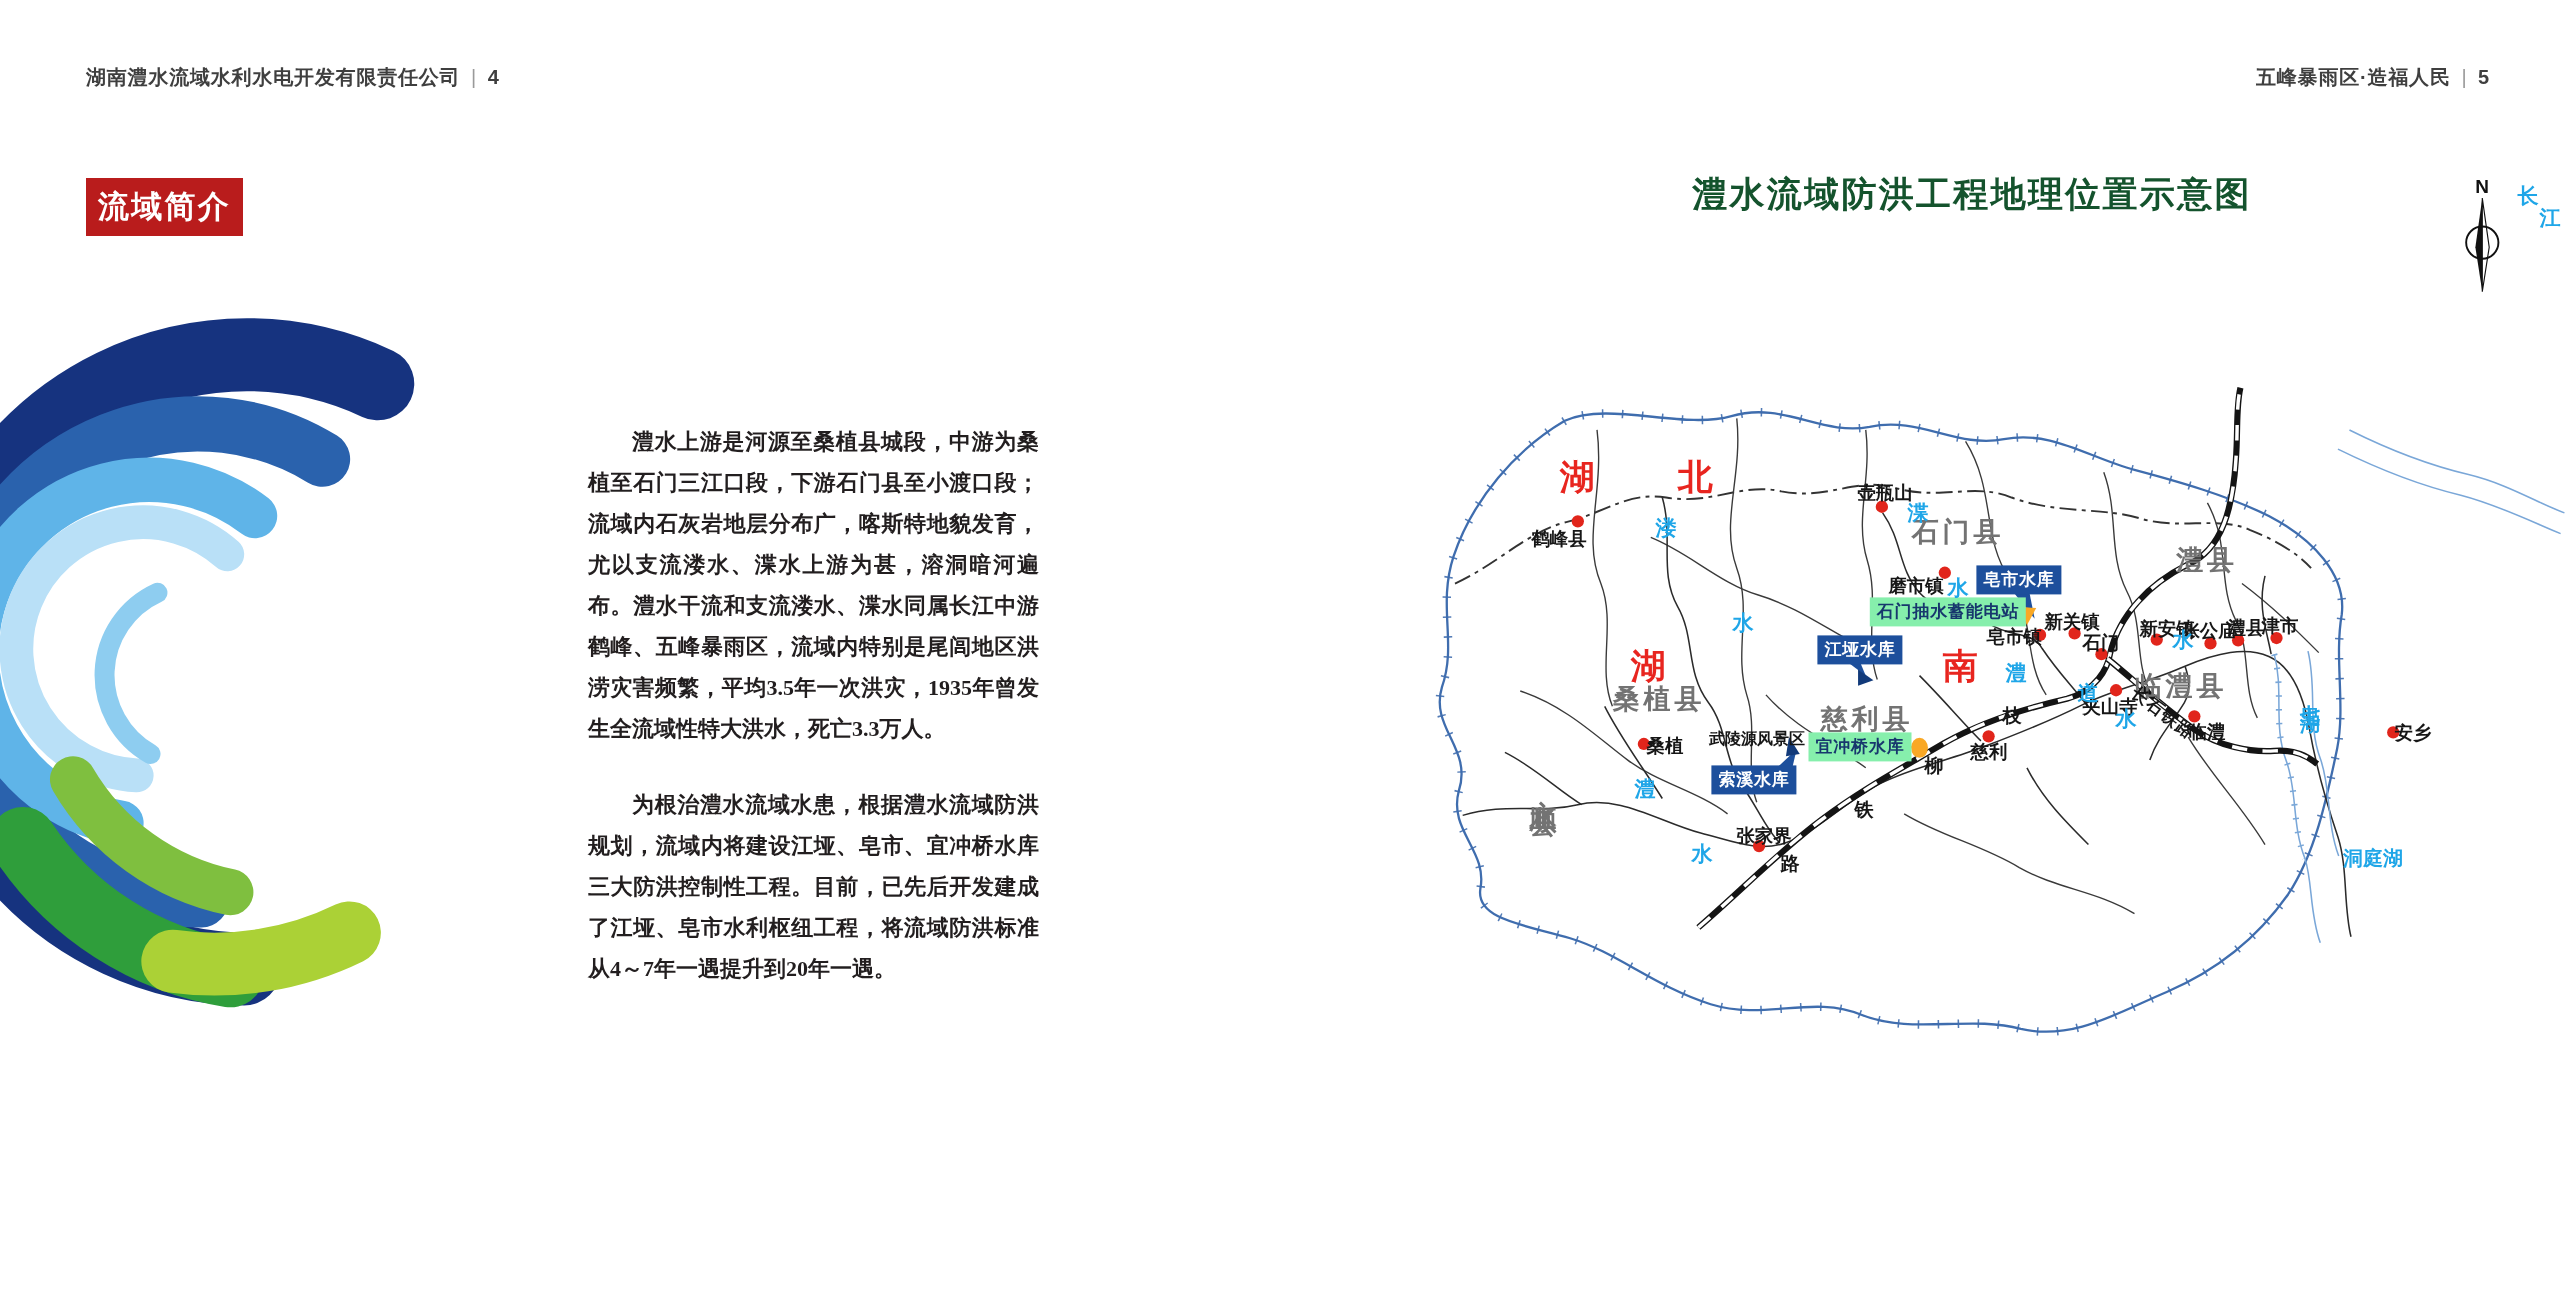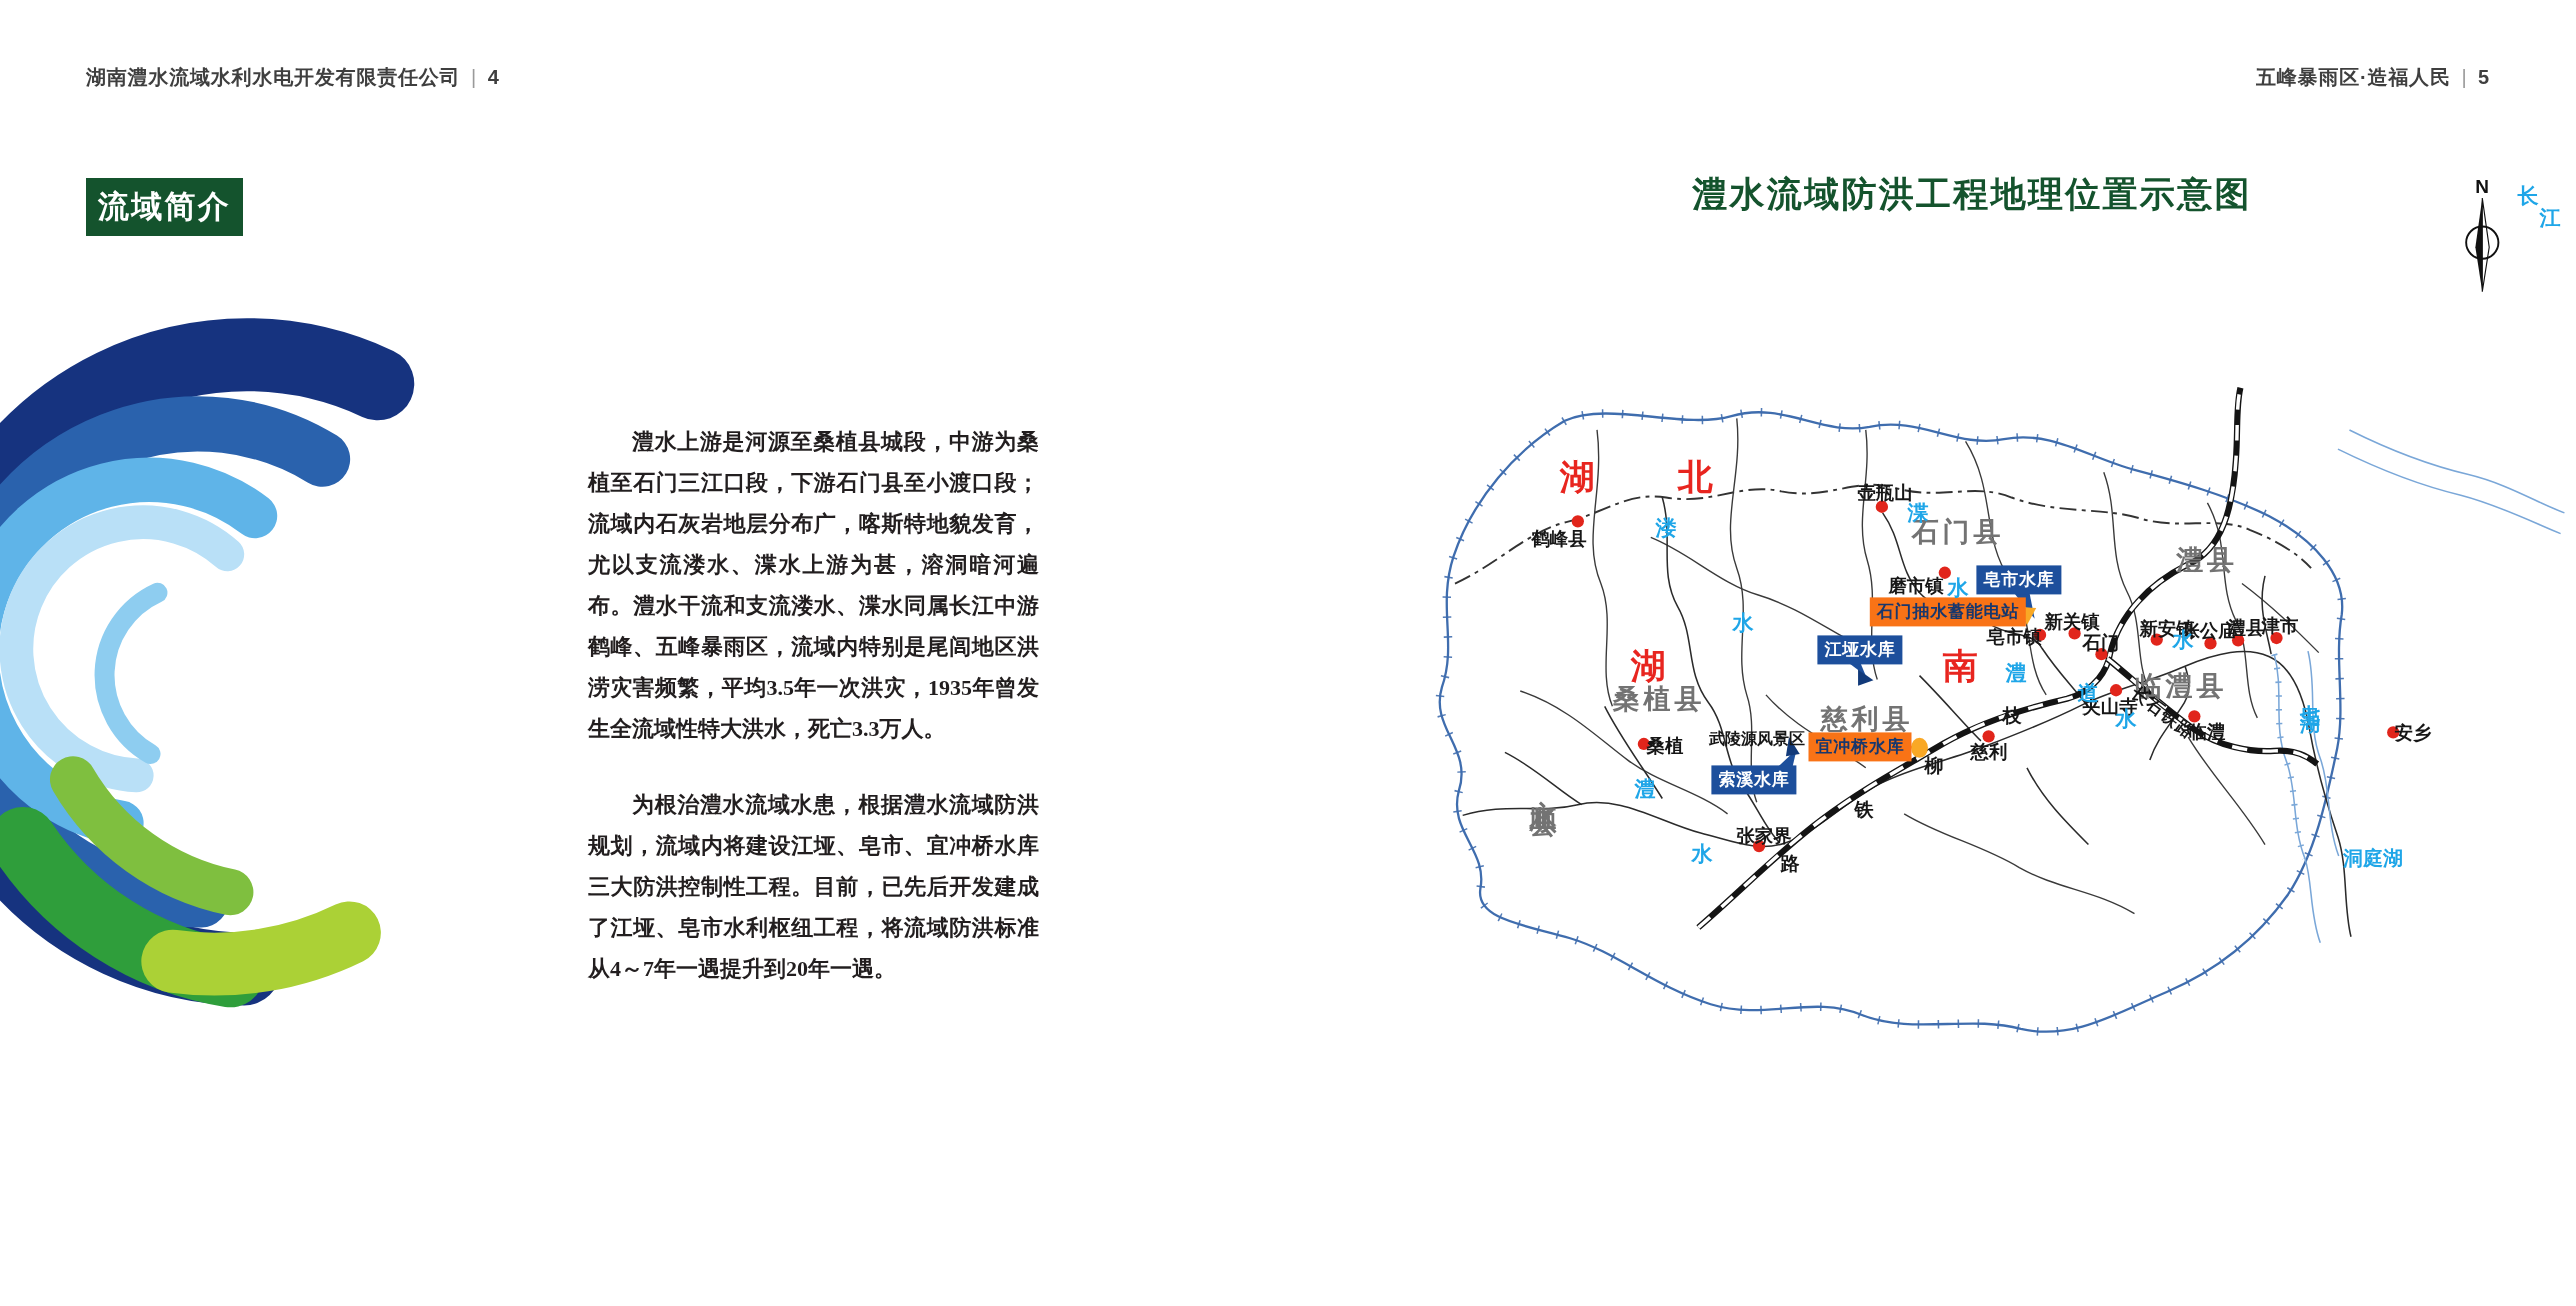--- a/index.html
+++ b/index.html
@@ -7,21 +7,21 @@
           font-family:"Liberation Sans",sans-serif;}
   .abs{position:absolute;}
   .ctr{transform:translate(-50%,-50%);white-space:nowrap;}
 
   
   .hdr{font-size:20px;font-weight:bold;color:#3f3f3f;letter-spacing:0.8px;white-space:nowrap;}
   .hdr .sep{color:#9a9a9a;font-weight:normal;padding:0 10.7px;}
   .hdr .pg{color:#3f3f3f;}
 
   
-  .section-box{left:86px;top:178px;width:157px;height:58px;background:#14532d;
+  .section-box{left:86px;top:178px;width:157px;height:58px;background:#b91c1c;
                display:flex;align-items:center;justify-content:center;}
   .section-box span{color:#fff;font-size:31px;font-weight:bold;letter-spacing:2.3px;}
   .bodycol{left:588px;top:421px;width:451px;color:#221e1f;
            font-family:"Liberation Serif",serif;font-weight:bold;
            font-size:22px;line-height:41px;text-align:justify;}
   .bodycol p{margin:0 0 35px 0;text-indent:2em;}
 
   
   .map-title{left:1972px;top:194px;color:#14532d;font-size:35px;font-weight:bold;letter-spacing:2.3px;}
   .compass-n{left:2482px;top:187px;color:#111;font-size:19px;font-weight:bold;}
@@ -32,21 +32,21 @@
   .county.vert{writing-mode:vertical-rl;letter-spacing:6.1px;}
   .town{font-size:18.4px;font-weight:bold;color:#161616;}
   .river{font-size:21px;font-weight:bold;color:#1fa6e8;}
   .lake-v{font-size:20px;font-weight:bold;color:#1fa6e8;writing-mode:vertical-rl;letter-spacing:4.6px;}
   .lake-h{font-size:20px;font-weight:bold;color:#1fa6e8;}
   .rrchar{font-size:19px;font-weight:bold;color:#161616;}
   .rrname{font-size:17px;font-weight:bold;color:#161616;letter-spacing:1.5px;
           transform:translate(-50%,-50%) rotate(37deg);}
   .res-blue{background:#1d4f9c;color:#ffffff;font-size:17px;font-weight:bold;
             padding:3.1px 7px;letter-spacing:0.8px;}
-  .res-orange{background:#f97316;color:#17376d;font-size:17px;font-weight:bold;
+  .res-orange{background:#86efac;color:#17376d;font-size:17px;font-weight:bold;
               padding:3.1px 7px;letter-spacing:0.8px;}
   .scenic{font-size:16px;font-weight:bold;color:#161616;}
 
   
   .legend{left:2068px;top:1091px;width:438px;height:159px;border:2.3px solid #2b3a55;
           box-sizing:border-box;background:#fff;}
   .legend .ltitle{height:48px;border-bottom:1.5px solid #2b3a55;display:flex;
                   align-items:center;justify-content:center;font-size:23px;font-weight:bold;
                   color:#161616;letter-spacing:21.5px;text-indent:21.5px;}
   .legend .lgrid{display:grid;grid-template-columns:50% 50%;grid-template-rows:52px 55px;}

